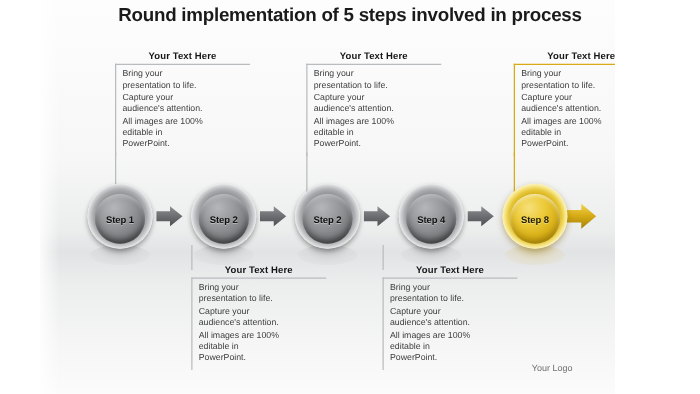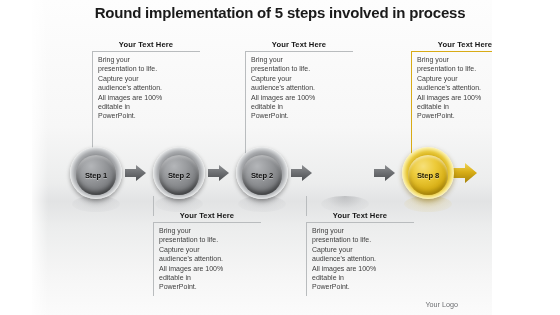--- a/index.html
+++ b/index.html
@@ -133,21 +133,21 @@
   
   .arrow{
     position:absolute;
     width:22px;height:18px;
     z-index:3;
   }
   .arrow svg{display:block;}
 
   .logo{
     position:absolute;
-    right:34px; bottom:6px;
+    right:34px; bottom:16px;
     font-size:7.2px;
     color:#6d6f72;
   }
 </style>
 </head>
 <body>
 
 <div class="slide">
 
   <div class="stage"></div>
@@ -252,20 +252,25 @@
         <stop offset="0%" stop-color="#8e9093"></stop>
             <stop offset="50%" stop-color="#6c6e71"></stop>
             <stop offset="100%" stop-color="#4d4f52"></stop>
       </linearGradient>
         </defs>
       <path d="M0,5 L11,5 L11,1 L21,9 L11,17 L11,13 L0,13 Z" fill="url(#ag3)"></path>
     </svg>
   </div>
 
   <div class="refl" style="left:321px;top:196px;"></div>
+  <div class="sphere" style="left:319px;top:147px;">
+    <div class="inner">
+      <span class="label">Step 4</span>
+    </div>
+  </div>
 
   <div class="arrow" style="left:374px;top:164px;">
     <svg width="22" height="18" viewBox="0 0 22 18">
       <defs>
           <linearGradient id="ag4" x1="0" y1="0" x2="0" y2="1">
         <stop offset="0%" stop-color="#8e9093"></stop>
             <stop offset="50%" stop-color="#6c6e71"></stop>
             <stop offset="100%" stop-color="#4d4f52"></stop>
       </linearGradient>
         </defs>

